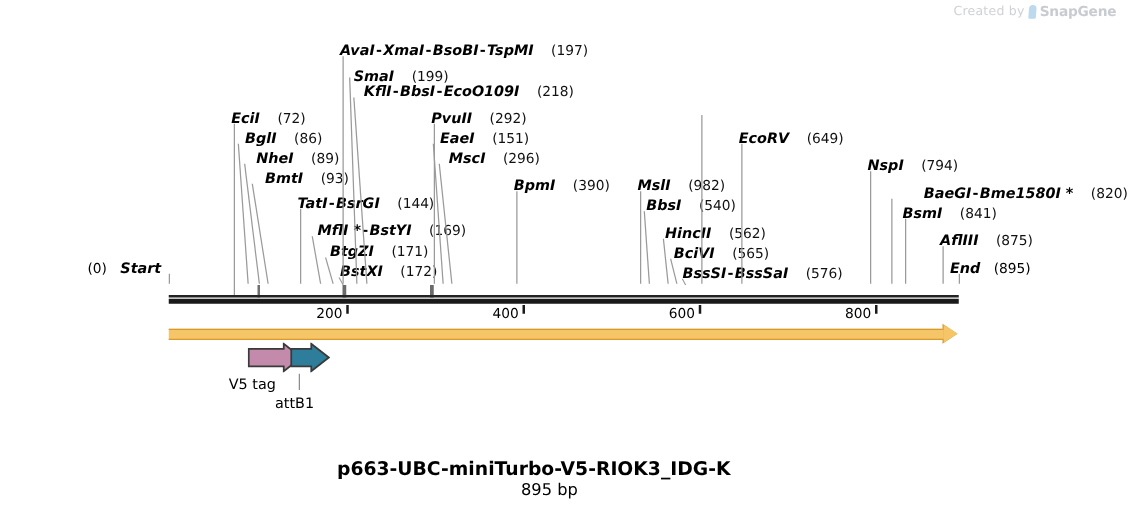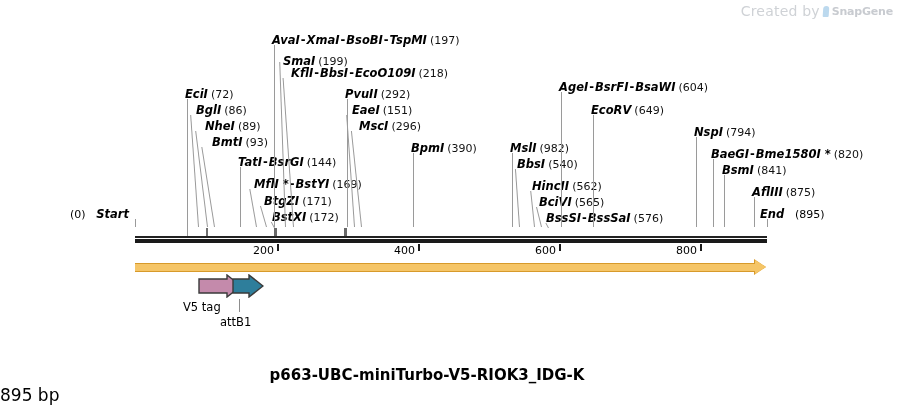--- a/index.html
+++ b/index.html
@@ -11,36 +11,36 @@
   }
   .map{position:absolute;left:0;top:0;width:903px;height:405px;}
 
   
   .watermark{
     position:absolute;right:10px;top:3px;
     display:flex;align-items:center;gap:3px;
     font-size:9px;color:#cfd2d6;letter-spacing:.2px;
     user-select:none;
   }
-  .watermark .wm-created{font-size:14px;color:#cfd2d6;}
+  .watermark .wm-created{font-size:10px;color:#cfd2d6;}
   .watermark .wm-logo{
     display:inline-block;width:6px;height:11px;
     background:#bcd9ee;border-radius:3px 3px 1px 1px;
     transform:skewX(-4deg);
   }
   .watermark .wm-name{font-size:11px;color:#c8cbd0;font-weight:600;letter-spacing:-.2px;}
 
   
   .lbl{
     position:absolute;white-space:nowrap;
     font-size:11.5px;color:#000;line-height:1;
   }
   .lbl b{font-weight:bold;font-size:11.5px;letter-spacing:0px;font-style:italic;}
   .lbl .sep{font-weight:bold;padding:0 1px;}
-  .lbl .pos{font-weight:normal;font-size:11px;color:#111;padding-left:3px;}
+  .lbl .pos{font-weight:normal;font-size:11px;color:#111;padding-left:14px;}
   .lbl .star{font-weight:bold;}
 
   .term{position:absolute;white-space:nowrap;font-size:11.5px;color:#000;line-height:1;}
   .term i{font-style:italic;font-weight:bold;}
   .term .pos{font-weight:normal;font-style:normal;font-size:11px;}
 
   
   .leader{position:absolute;background:#9a9a9a;width:1px;}
   .tick-enz{position:absolute;width:2px;background:#6f6f6f;}
   .tick-enz.thick{width:3px;background:#6a6a6a;}
@@ -61,21 +61,21 @@
     border-left:12px solid #d79a2b;}
 
   
   .feat{position:absolute;}
   .feat svg{display:block;}
   .feat-label{position:absolute;font-size:11.5px;color:#000;white-space:nowrap;}
   .feat-leader{position:absolute;width:1px;background:#8d8d8d;}
 
   
   .title{position:absolute;width:854px;text-align:center;font-weight:bold;font-size:15px;color:#000;}
-  .subtitle{position:absolute;width:879px;text-align:left;font-size:17px;color:#000;}
+  .subtitle{position:absolute;width:879px;text-align:center;font-size:13px;color:#000;}
 </style>
 </head>
 <body>
 
 <div class="map">
 
   <div class="watermark">
     <span class="wm-created">Created by</span>
     <span class="wm-logo"></span>
     <span class="wm-name">SnapGene</span>
@@ -154,33 +154,30 @@
   </div>
 
   <div class="lbl" style="left:539px;top:197px;">
     <b>BciVI</b><span class="pos">(565)</span>
   </div>
 
   <div class="lbl" style="left:546px;top:213px;">
     <b>BssSI</b><span class="sep">-</span><b>BssSaI</b><span class="pos">(576)</span>
   </div>
 
-  <div class="lbl" style="left:559px;top:82px;">
-    <b>AgeI</b><span class="sep">-</span><b>BsrFI</b><span class="sep">-</span><b>BsaWI</b><span class="pos">(604)</span>
-  </div>
 
   <div class="lbl" style="left:591px;top:105px;">
     <b>EcoRV</b><span class="pos">(649)</span>
   </div>
 
   <div class="lbl" style="left:694px;top:127px;">
     <b>NspI</b><span class="pos">(794)</span>
   </div>
 
-  <div class="lbl" style="left:711px;top:149px;">
+  <div class="lbl" style="left:739px;top:149px;">
     <b>BaeGI</b><span class="sep">-</span><b class="star">Bme1580I *</b><span class="pos">(820)</span>
   </div>
 
   <div class="lbl" style="left:722px;top:165px;">
     <b>BsmI</b><span class="pos">(841)</span>
   </div>
 
   <div class="lbl" style="left:752px;top:187px;">
     <b>AflIII</b><span class="pos">(875)</span>
   </div>

